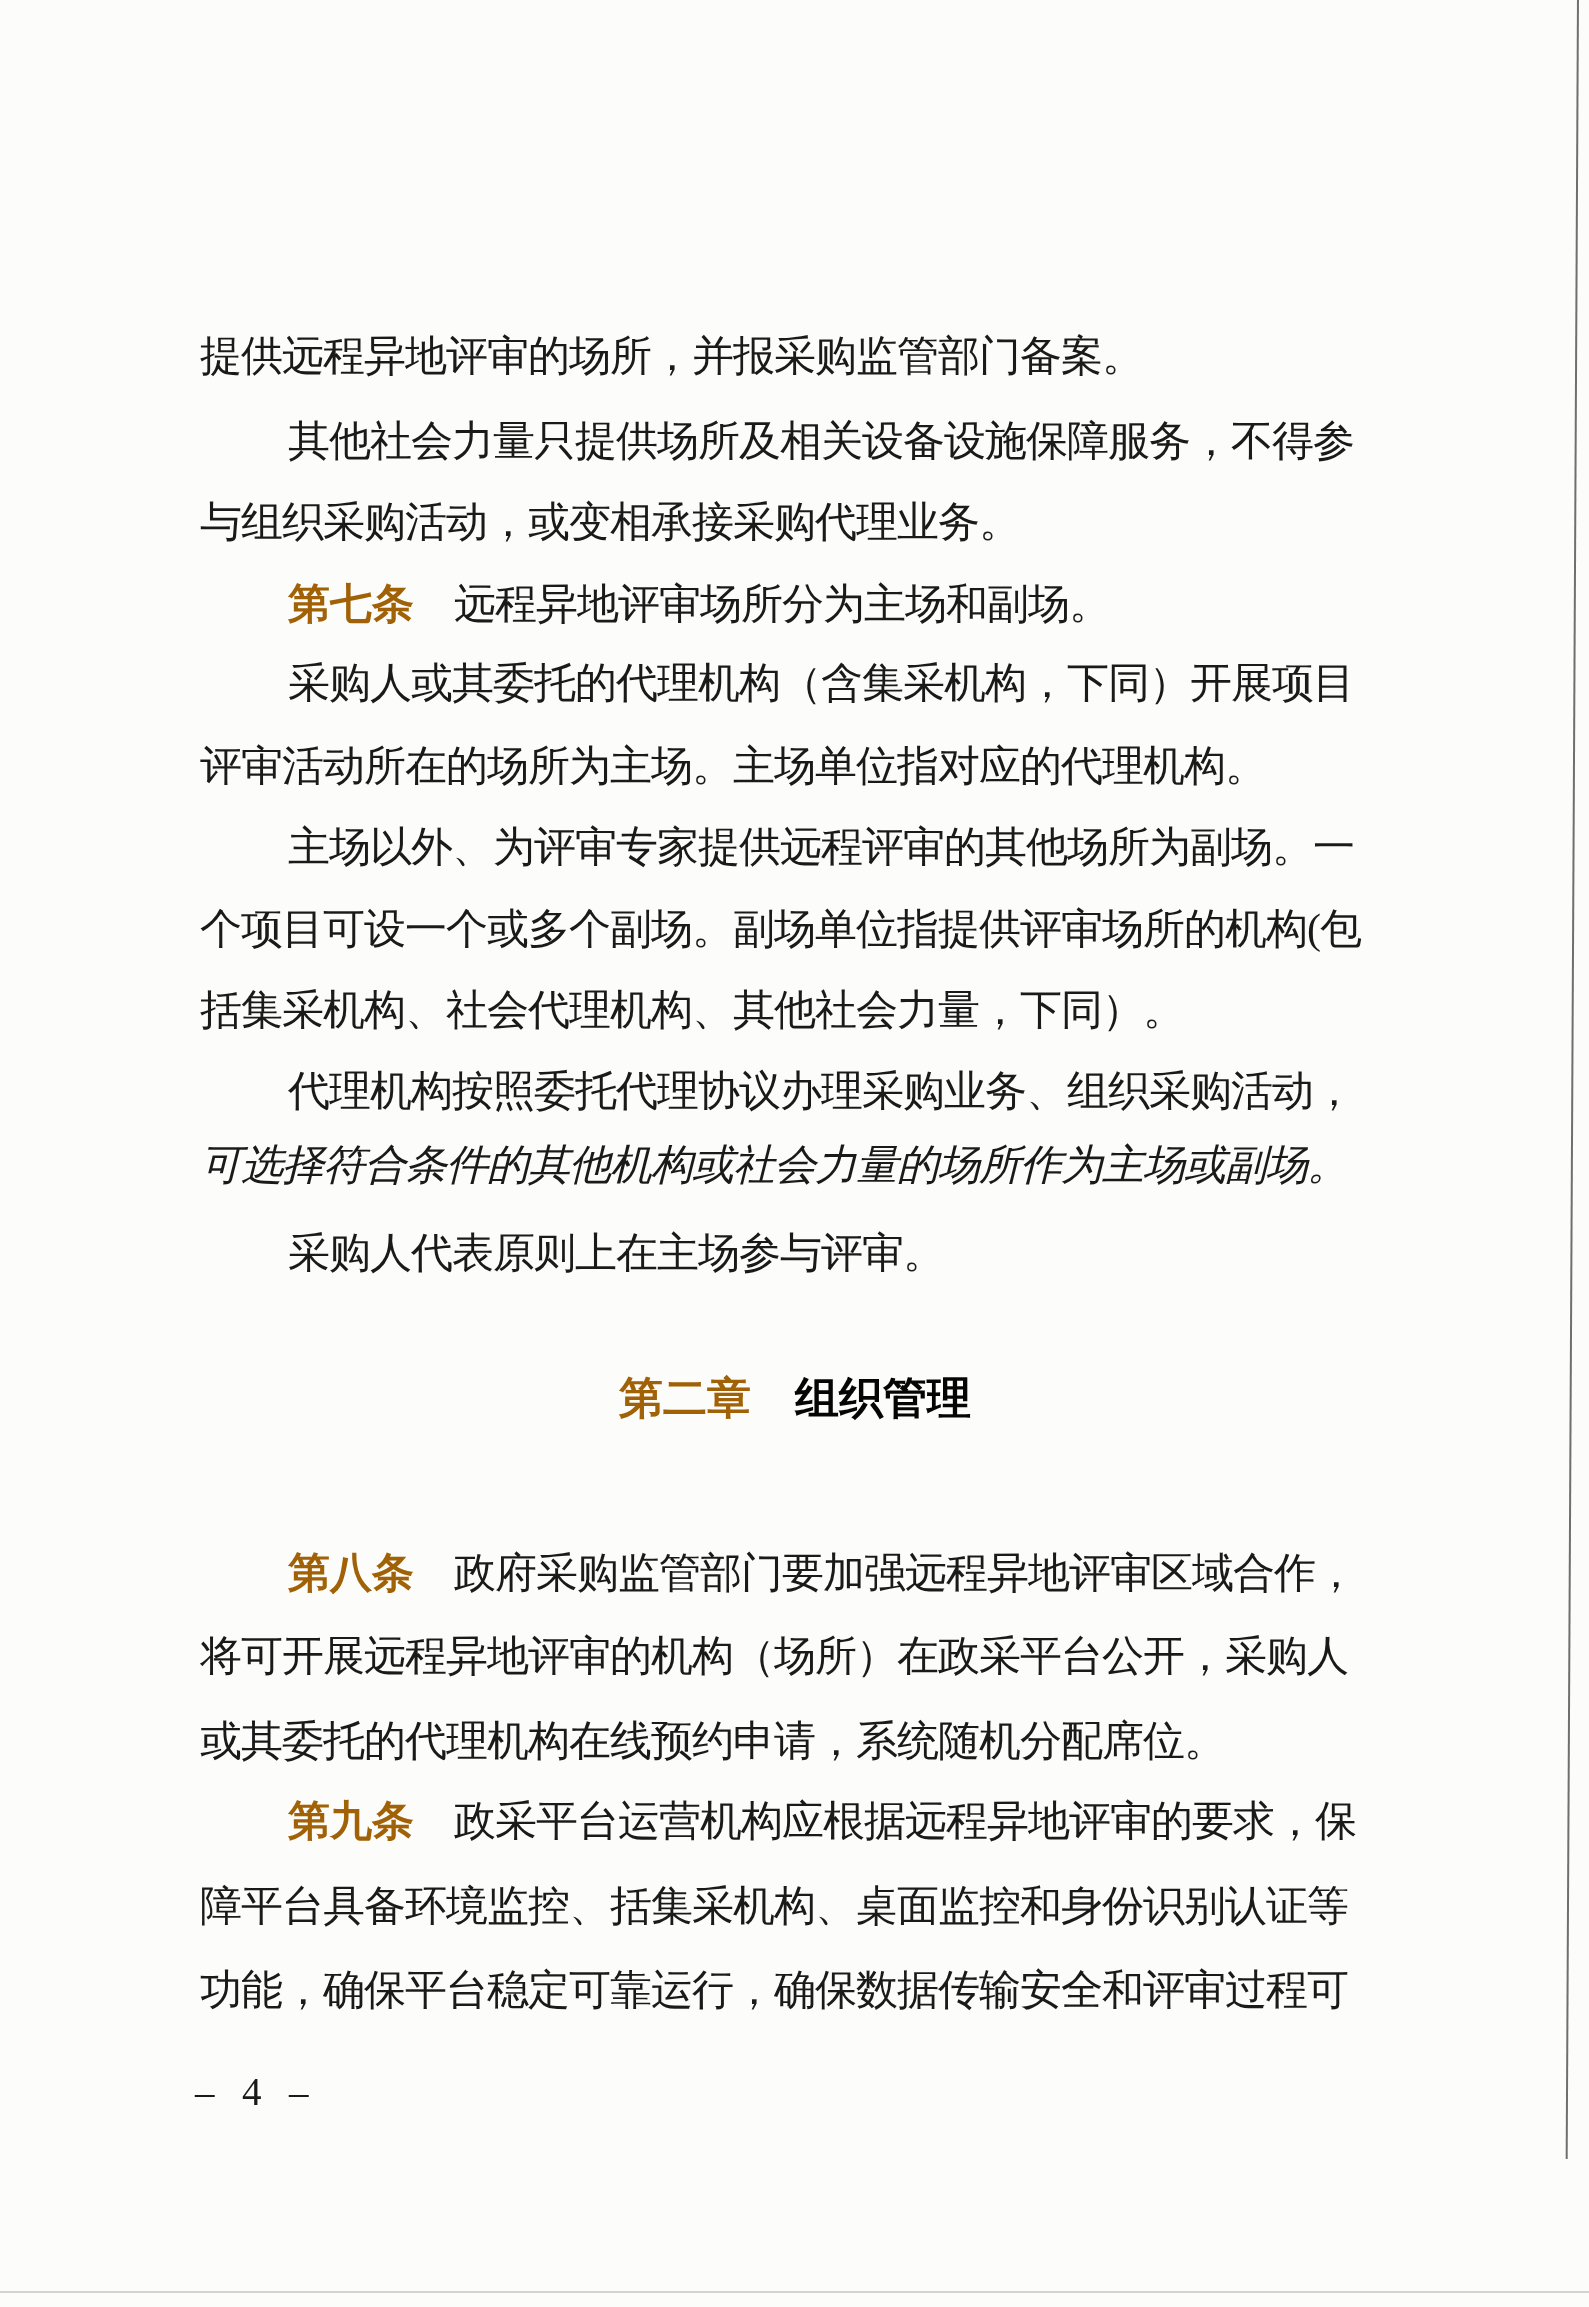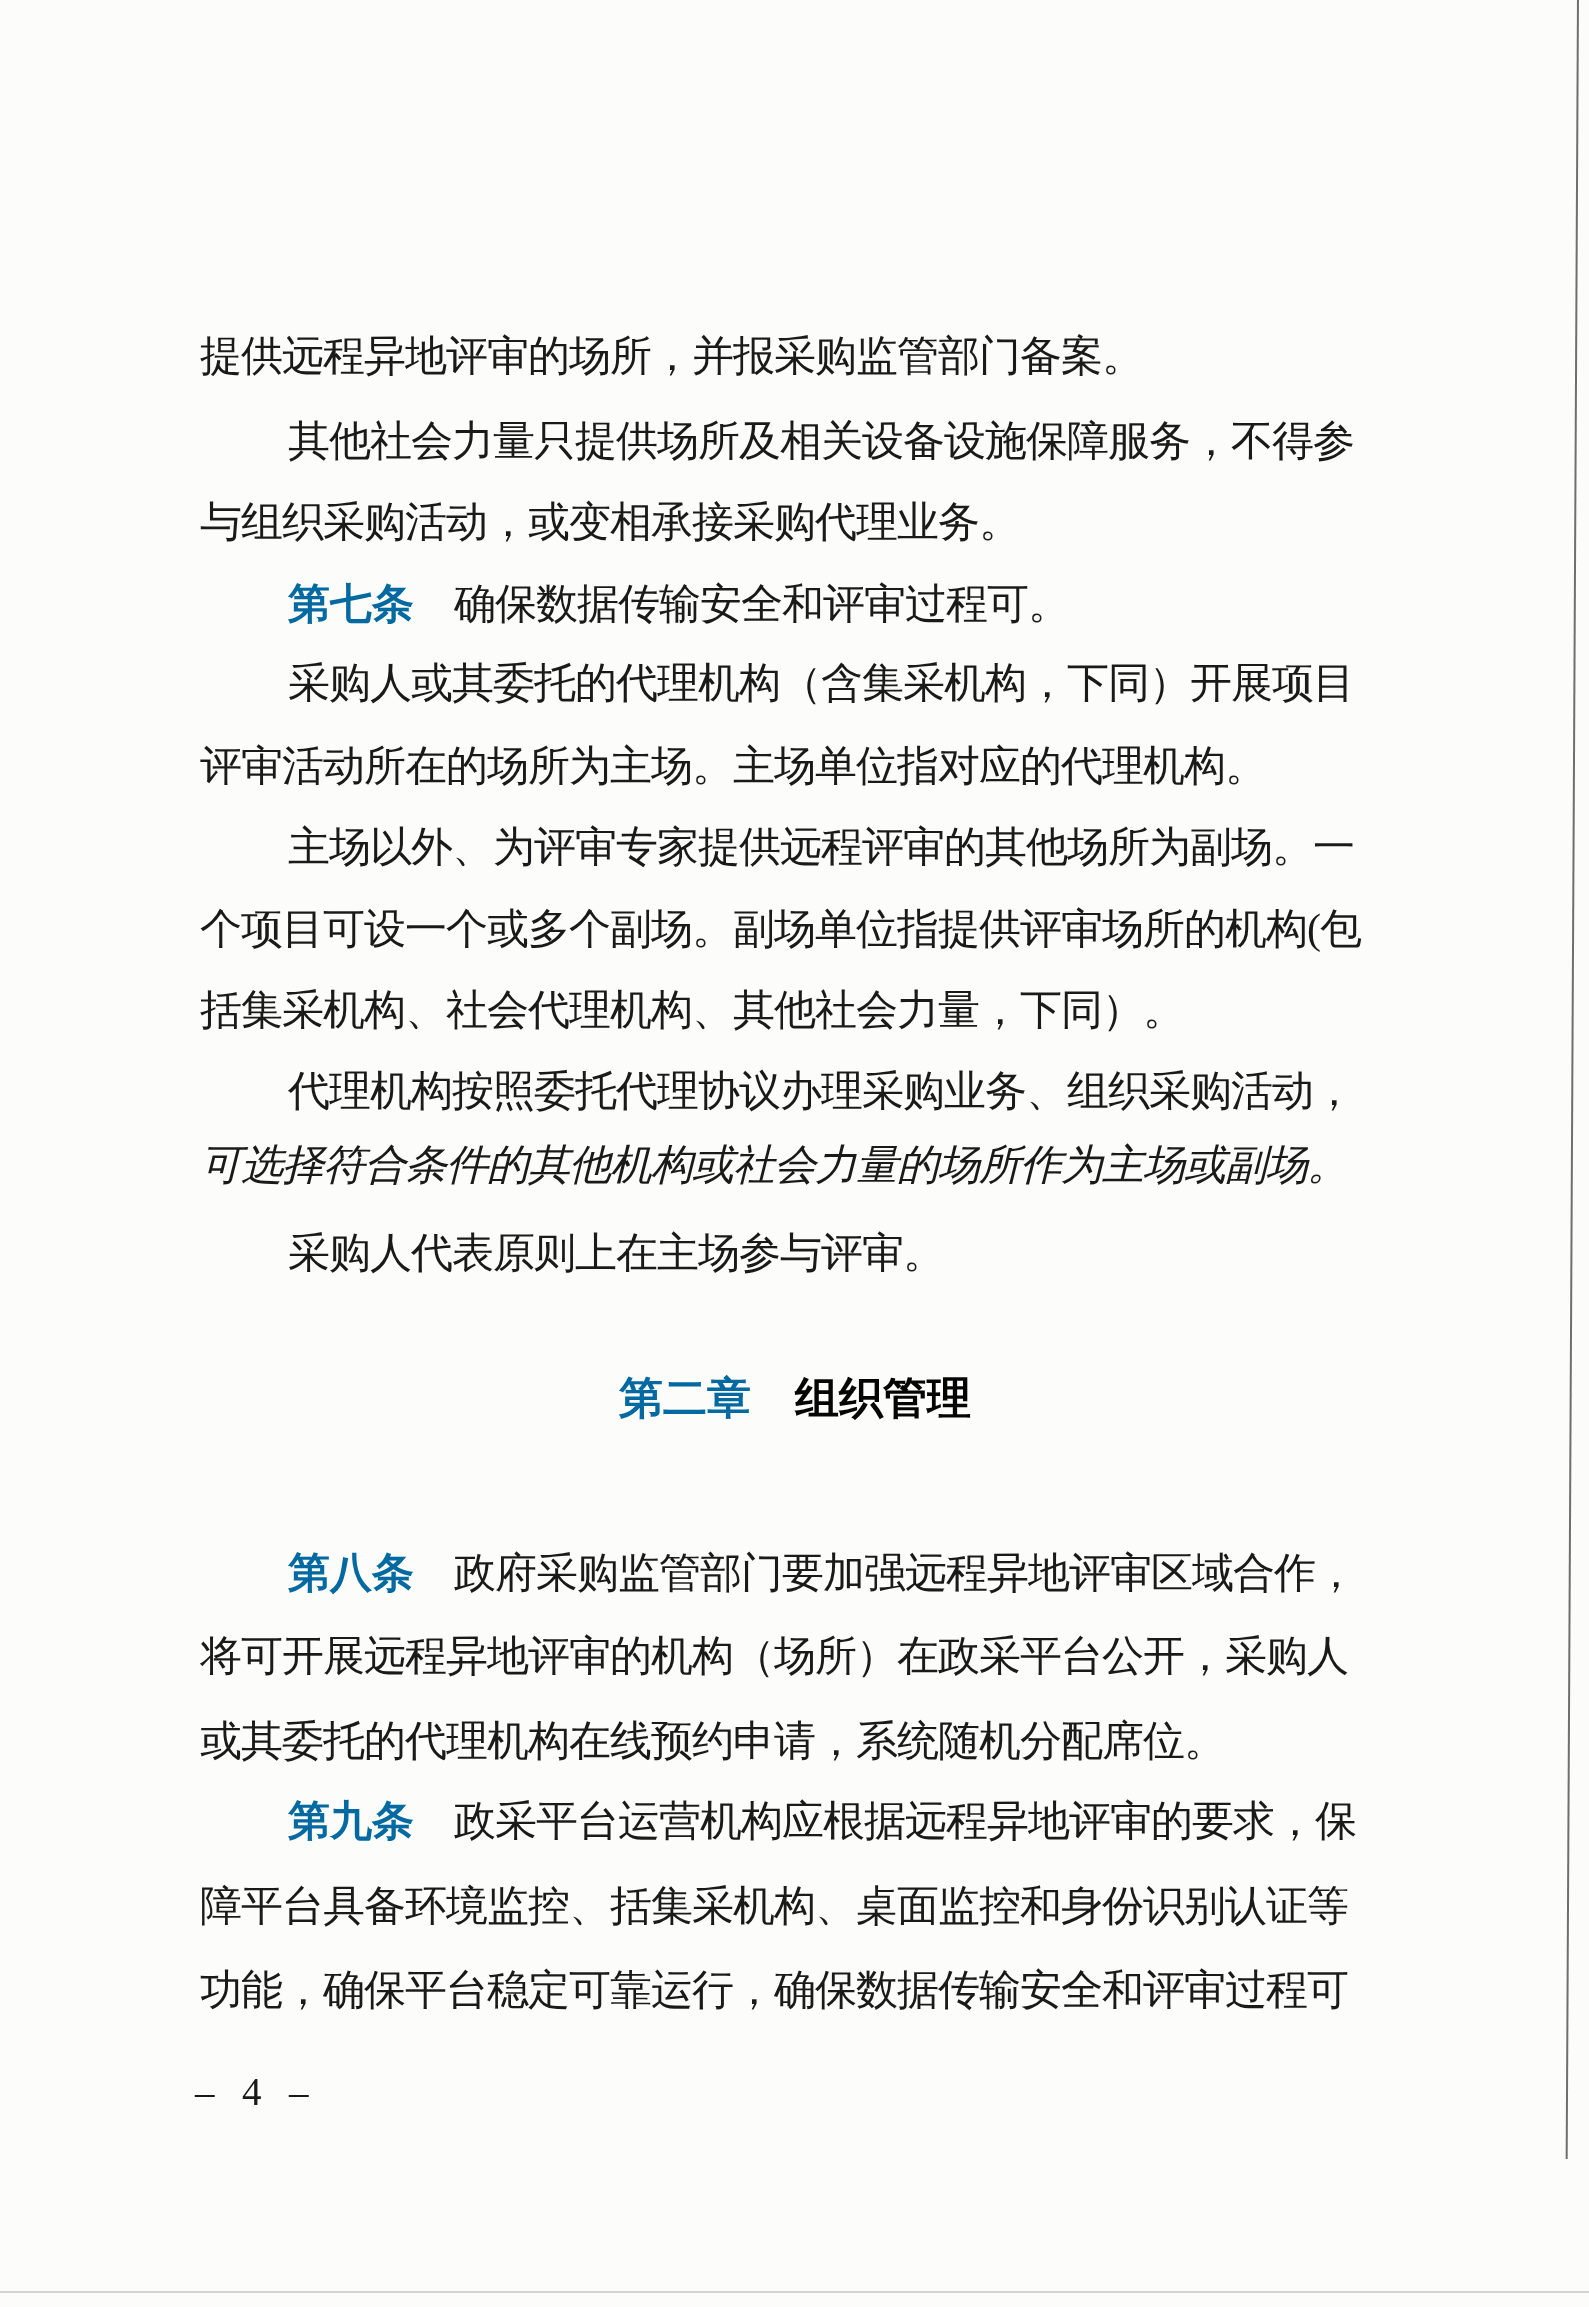--- a/index.html
+++ b/index.html
@@ -19,21 +19,21 @@
   .line {
     position: absolute;
     white-space: nowrap;
     font-size: 42px;
     line-height: 1;
     letter-spacing: -1px;
     color: #1a1a1a;
   }
   .line .prefix {
     font-weight: bold;
-    color: #0369a1;
+    color: #a16207;
     margin-right: 0.95em;
     letter-spacing: 0;
     text-align: center;
   }
   .line.chapter {
     left: 0;
     width: 100%;
     text-align: center;
     font-weight: bold;
     font-size: 44px;
@@ -69,21 +69,21 @@
   }
 </style>
 </head>
 <body>
 
 <div class="page">
 
   <div class="line body" style="left: 200px; top: 335px;"><span>提供远程异地评审的场所，并报采购监管部门备案。</span></div>
     <div class="line body" style="left: 288px; top: 420px;"><span>其他社会力量只提供场所及相关设备设施保障服务，不得参</span></div>
     <div class="line body" style="left: 200px; top: 501px;"><span>与组织采购活动，或变相承接采购代理业务。</span></div>
-    <div class="line article" style="left: 288px; top: 583px;"><span class="prefix">第七条</span><span>确保数据传输安全和评审过程可。</span></div>
+    <div class="line article" style="left: 288px; top: 583px;"><span class="prefix">第七条</span><span>远程异地评审场所分为主场和副场。</span></div>
     <div class="line body" style="left: 288px; top: 662px;"><span>采购人或其委托的代理机构（含集采机构，下同）开展项目</span></div>
     <div class="line body" style="left: 200px; top: 745px;"><span>评审活动所在的场所为主场。主场单位指对应的代理机构。</span></div>
     <div class="line body" style="left: 288px; top: 826px;"><span>主场以外、为评审专家提供远程评审的其他场所为副场。一</span></div>
     <div class="line body" style="left: 200px; top: 908px; text-align: right;"><span>个项目可设一个或多个副场。副场单位指提供评审场所的机构(包</span></div>
     <div class="line body" style="left: 200px; top: 989px;"><span>括集采机构、社会代理机构、其他社会力量，下同）。</span></div>
     <div class="line body" style="left: 288px; top: 1070px;"><span>代理机构按照委托代理协议办理采购业务、组织采购活动，</span></div>
     <div class="line body" style="left: 200px; top: 1144px; font-style: italic;"><span>可选择符合条件的其他机构或社会力量的场所作为主场或副场。</span></div>
     <div class="line body" style="left: 288px; top: 1232px;"><span>采购人代表原则上在主场参与评审。</span></div>
     <div class="line chapter" style="top: 1377px;"><span class="prefix">第二章</span><span>组织管理</span></div>
     <div class="line article" style="left: 288px; top: 1552px;"><span class="prefix">第八条</span><span>政府采购监管部门要加强远程异地评审区域合作，</span></div>

